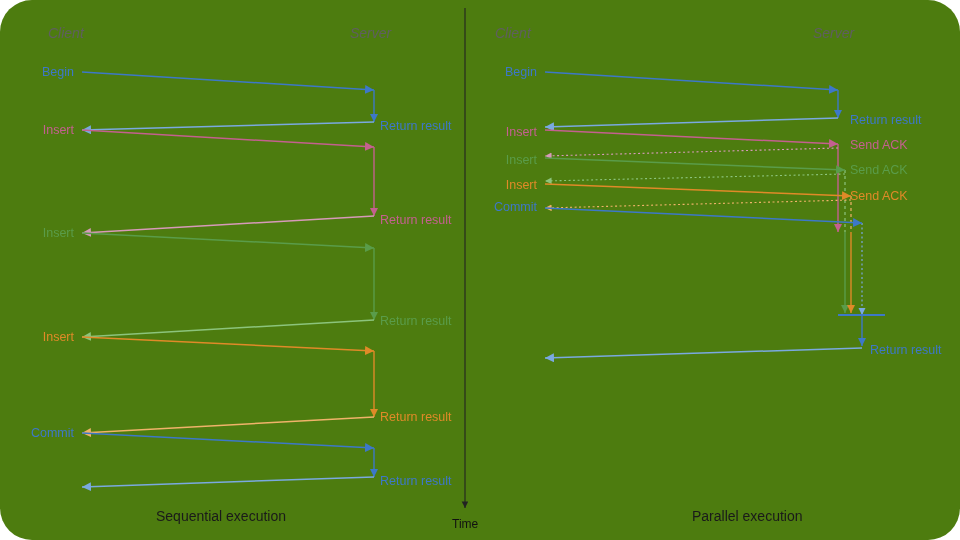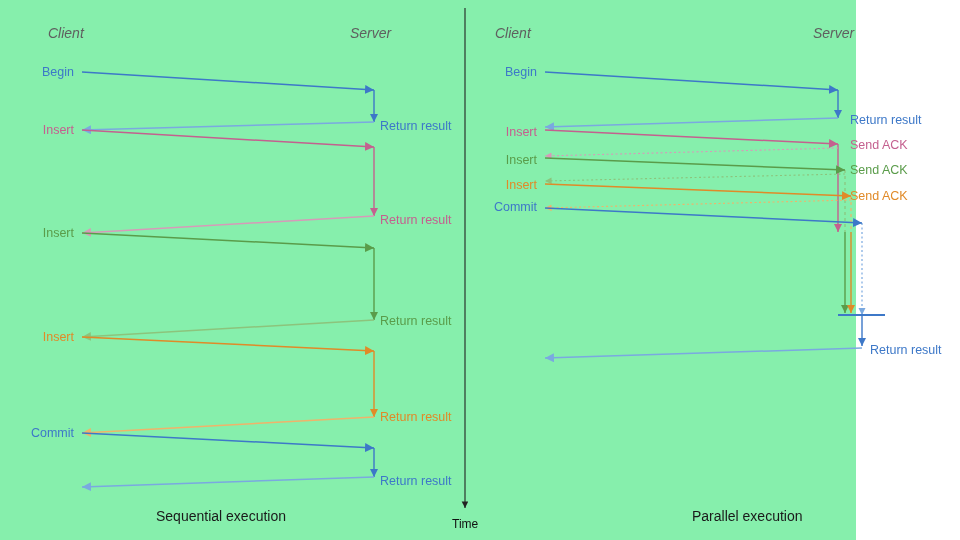--- a/index.html
+++ b/index.html
@@ -1,17 +1,17 @@
 <!DOCTYPE html>
 <html><head>
 <meta charset="utf-8">
 <style>
   html,body{margin:0;padding:0;background:#ffffff;}
   body{width:960px;height:540px;overflow:hidden;font-family:"Liberation Sans",sans-serif;}
-  #stage{position:relative;width:856px;height:540px;background:#86efac;}
+  #stage{position:relative;width:960px;height:540px;background:#4d7c0f;border-radius:32px;}
   svg#diagram{position:absolute;left:0;top:0;width:960px;height:540px;}
   .hdr{font-style:italic;font-size:14px;fill:#5f5f5f;}
   .cap{font-size:14px;fill:#1a1a1a;}
   .lbl{font-size:12.5px;}
   .timelbl{font-size:12px;fill:#111;}
 </style>
 </head>
 <body>
 
 <div id="stage">

